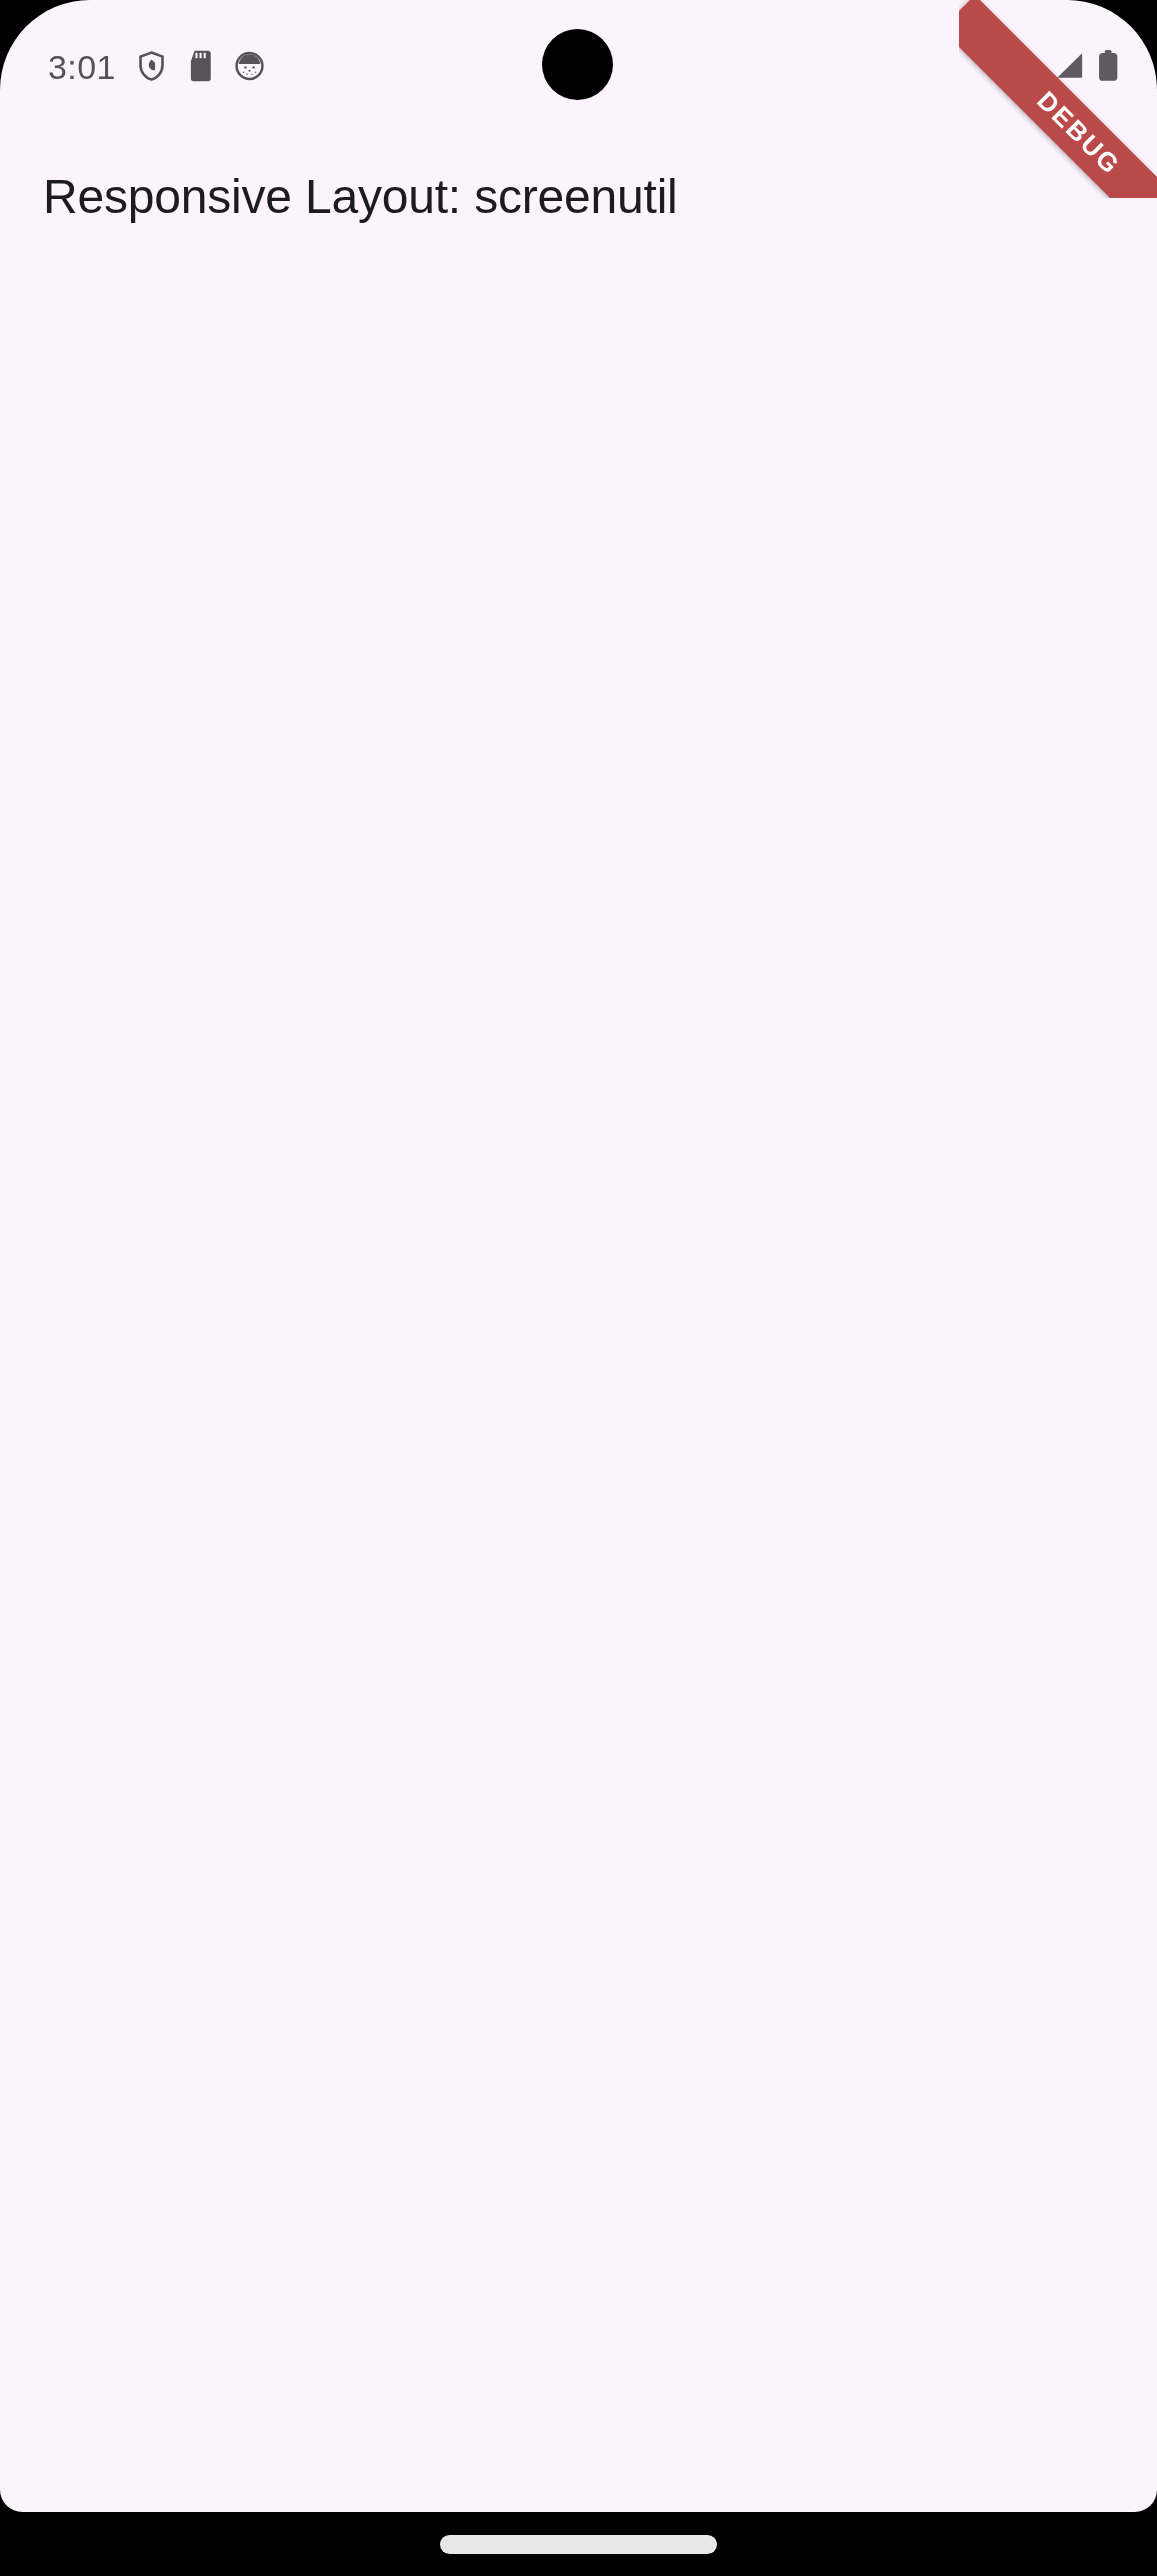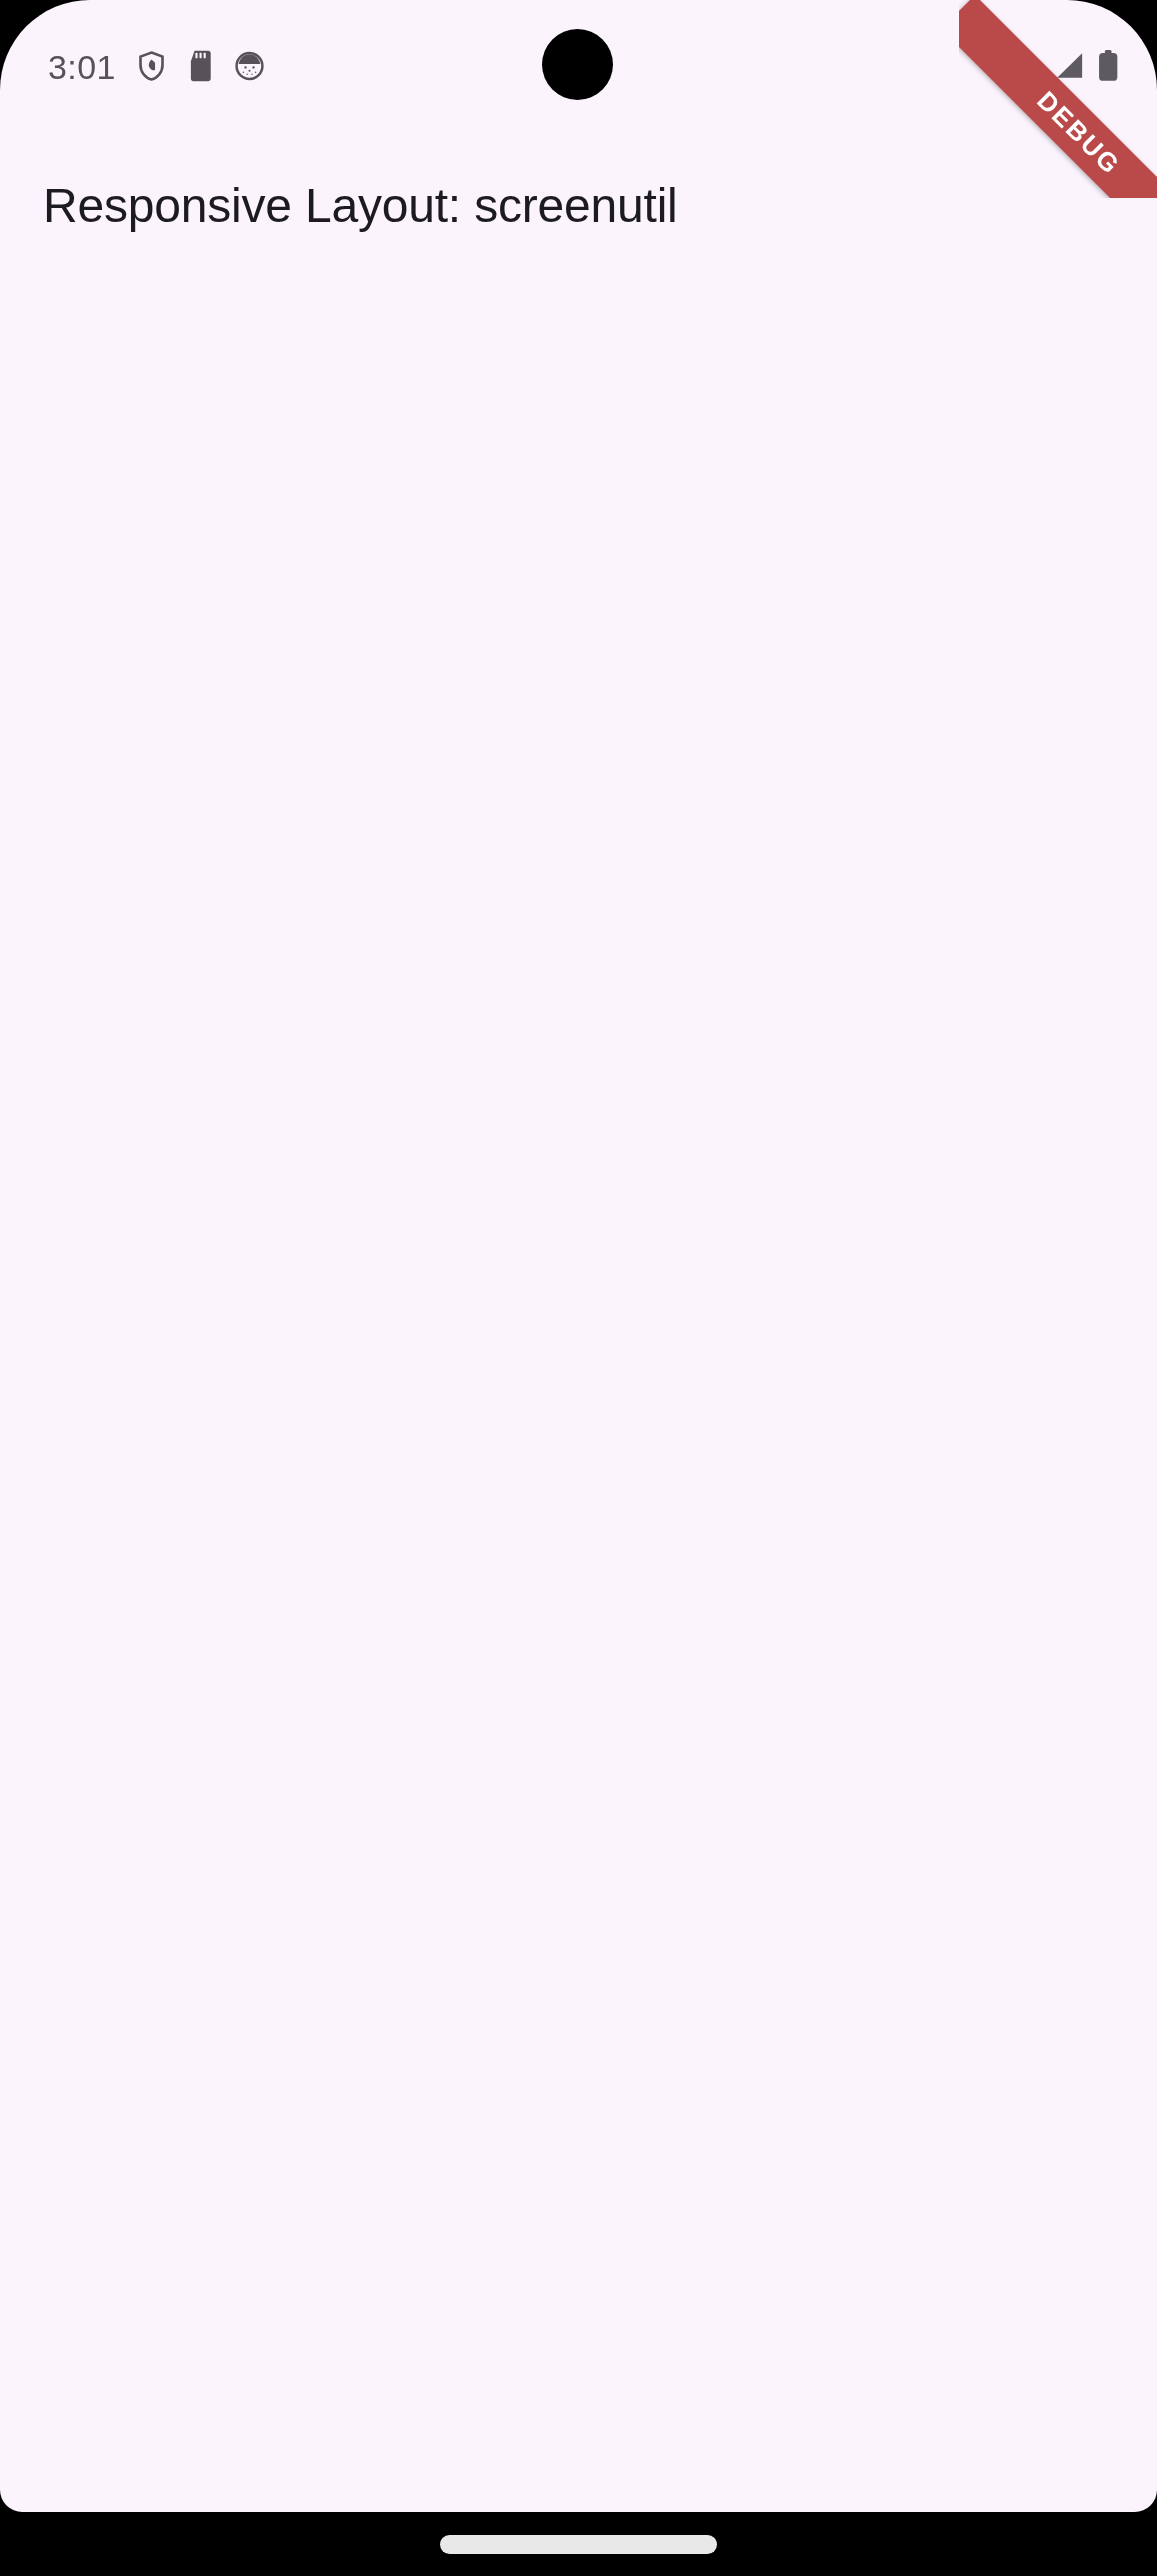--- a/index.html
+++ b/index.html
@@ -115,21 +115,21 @@
     font-weight: bold;
     letter-spacing: 2.2px;
     font-family: "Liberation Sans", sans-serif;
     transform: translateX(29px);
   }
 
   
   #page-title {
     position: absolute;
     left: 43px;
-    top: 178px;
+    top: 169px;
     font-size: 48px;
     color: #1C1B1F;
     font-family: "Liberation Sans", sans-serif;
     font-weight: 400;
     white-space: nowrap;
     letter-spacing: -0.2px;
   }
 
   
   #boxes {

